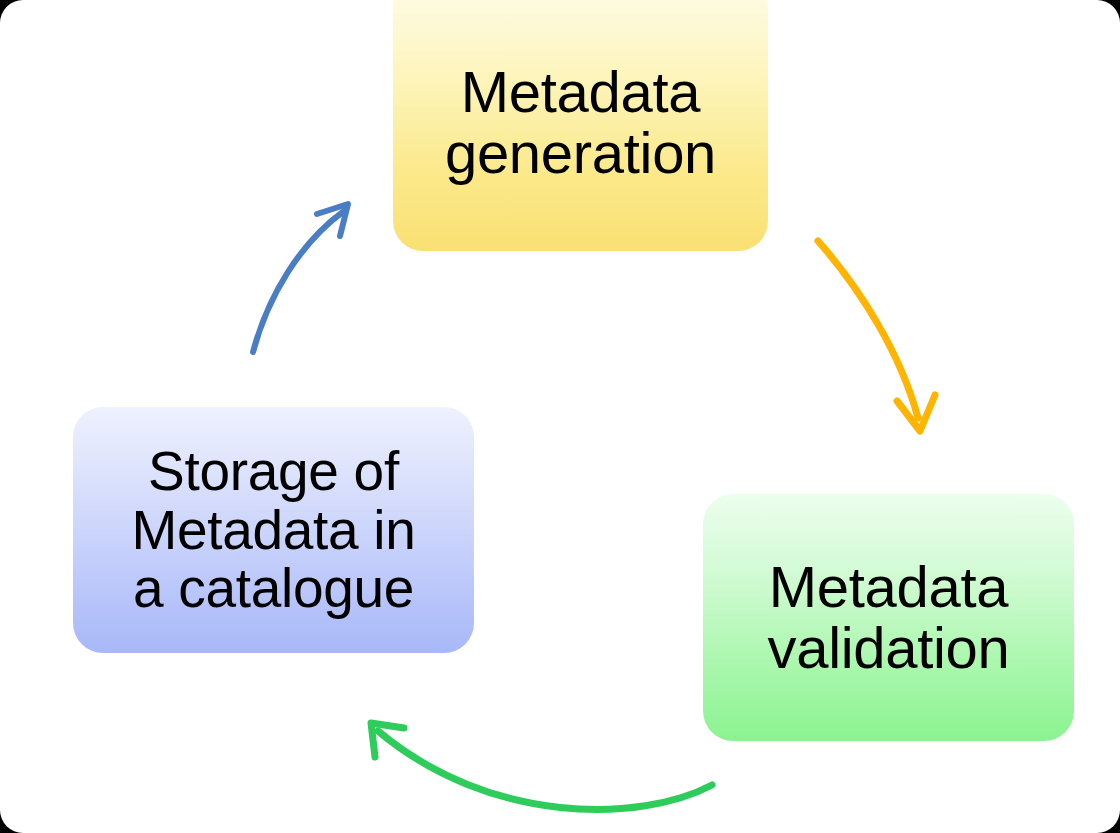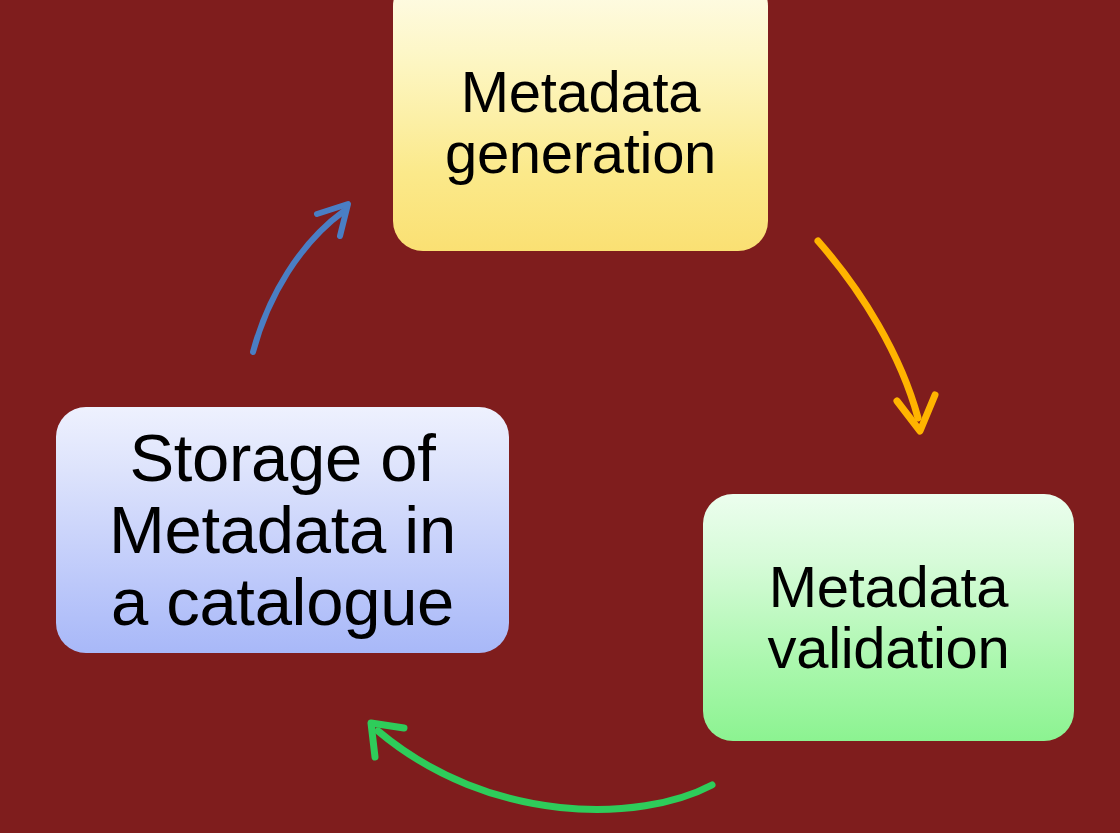--- a/index.html
+++ b/index.html
@@ -8,22 +8,23 @@
     padding: 0;
     background: #000000;
   }
   body {
     font-family: "Liberation Sans", sans-serif;
   }
   #canvas {
     position: relative;
     width: 1120px;
     height: 833px;
-    background: #7f1d1d;
+    background: #ffffff;
     overflow: hidden;
+    border-radius: 23px;
   }
   .arrow-layer {
     position: absolute;
     left: 0;
     top: 0;
     width: 1120px;
     height: 833px;
     pointer-events: none;
   }
   .node {
@@ -54,26 +55,26 @@
   
   #node-validation {
     left: 703px;
     top: 494px;
     width: 371px;
     height: 247px;
     background: linear-gradient(to bottom, #ecfeee 0%, #d6fbd8 28%, #a9f7ac 70%, #8cf391 100%);
   }
   
   #node-storage {
-    left: 56px;
+    left: 73px;
     top: 407px;
-    width: 453px;
+    width: 401px;
     height: 246px;
     background: linear-gradient(to bottom, #eef1fe 0%, #dde3fc 26%, #bcc8fa 72%, #a8b8f8 100%);
-    font-size: 67px;
+    font-size: 55px;
     line-height: 1.07;
   }
 </style>
 </head>
 <body>
 
 <div id="canvas">
 
   <svg class="arrow-layer" viewBox="0 0 1120 833" width="1120" height="833" xmlns="http://www.w3.org/2000/svg">
 

